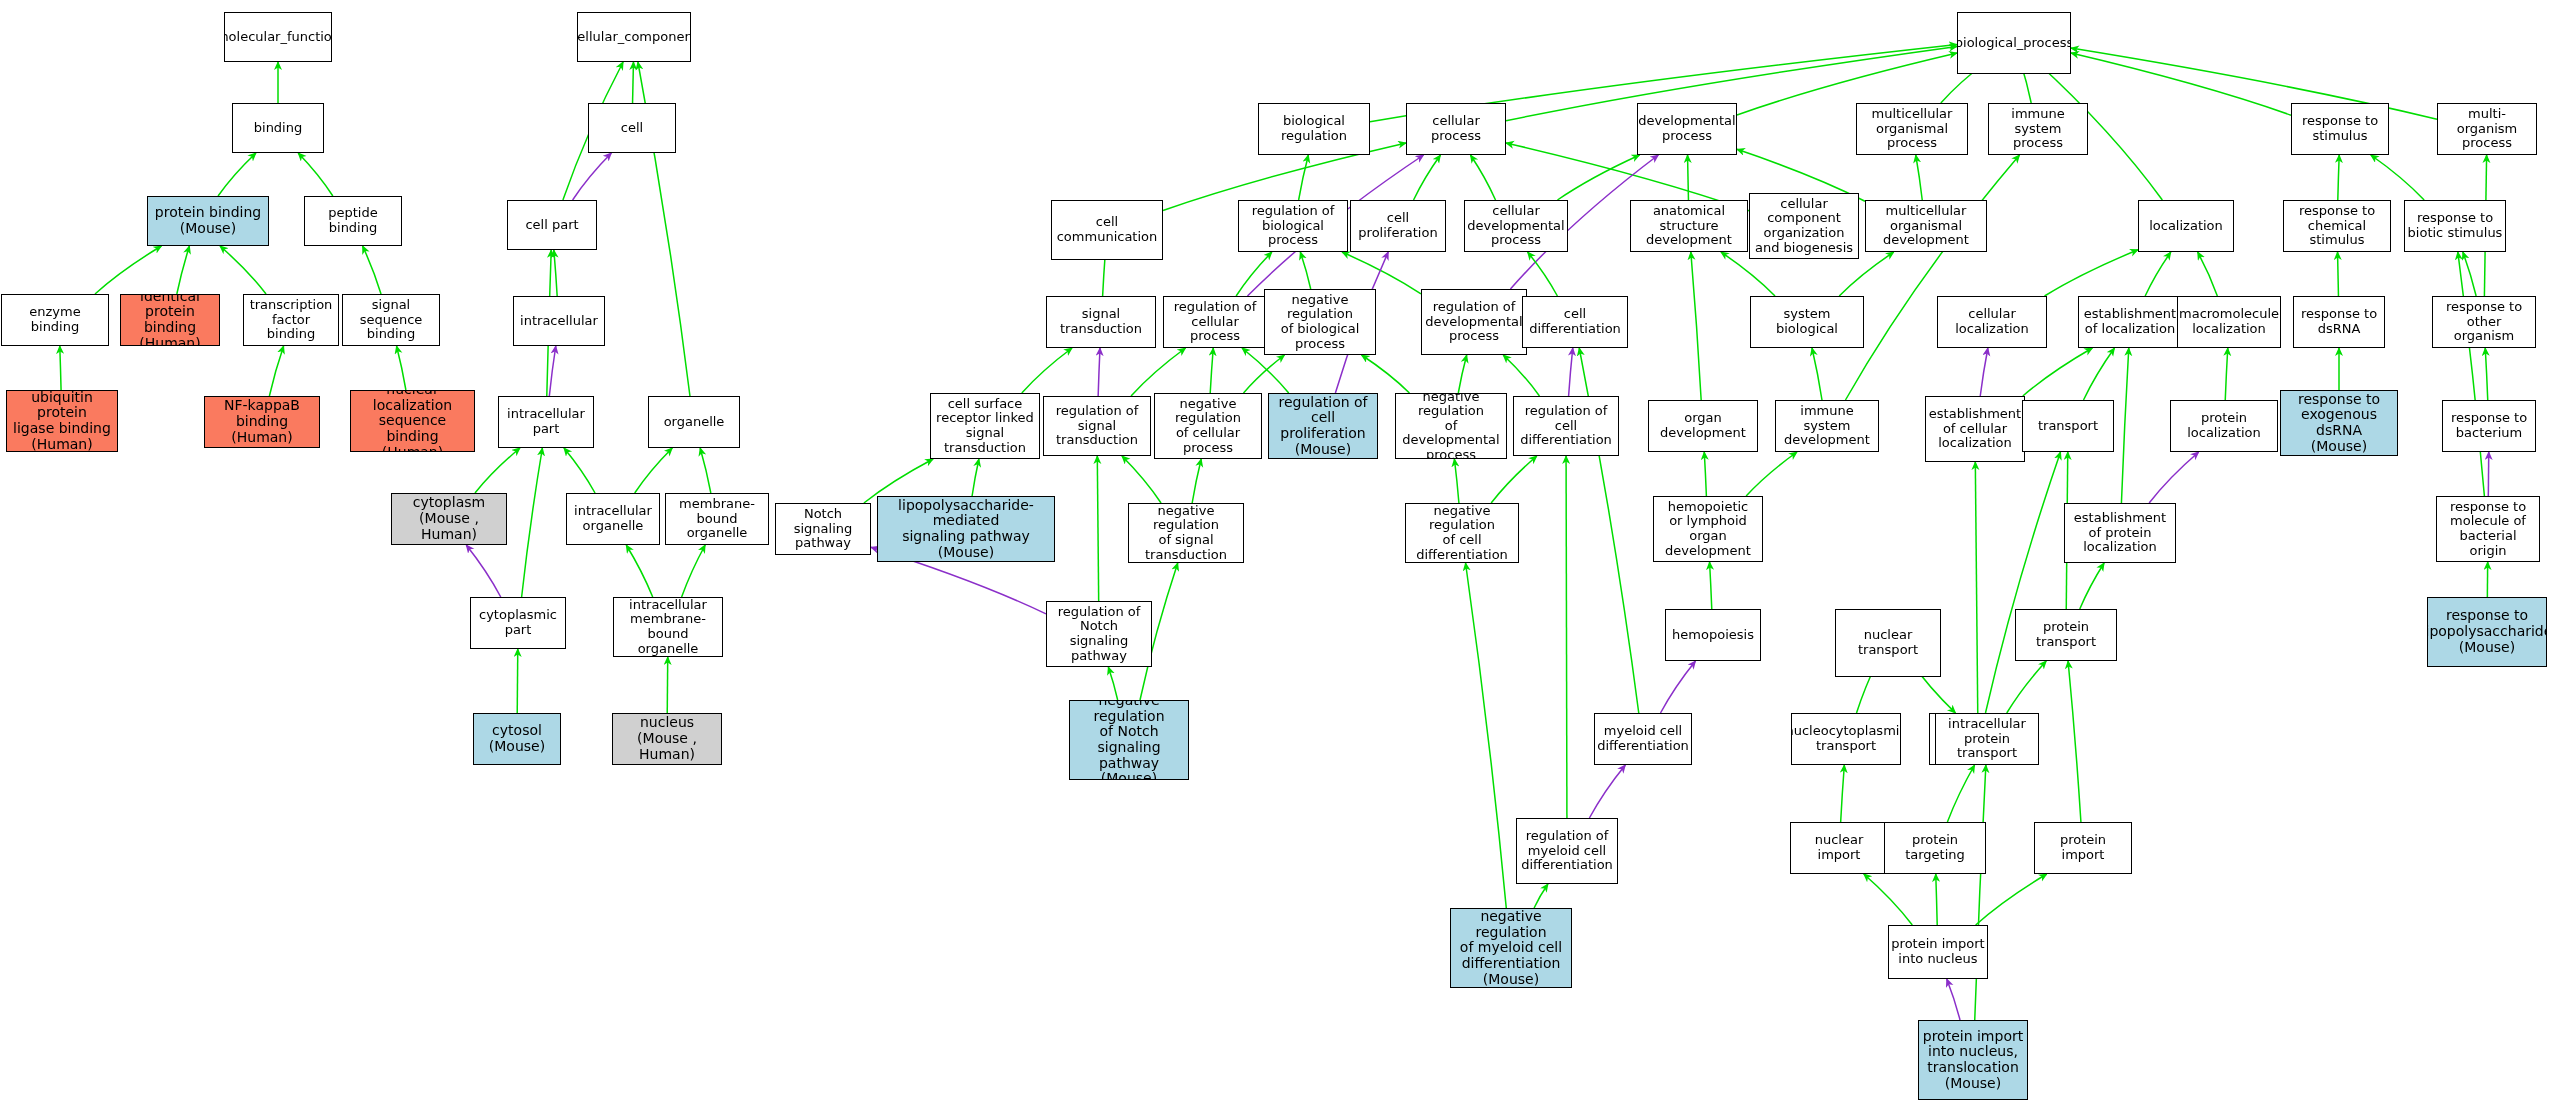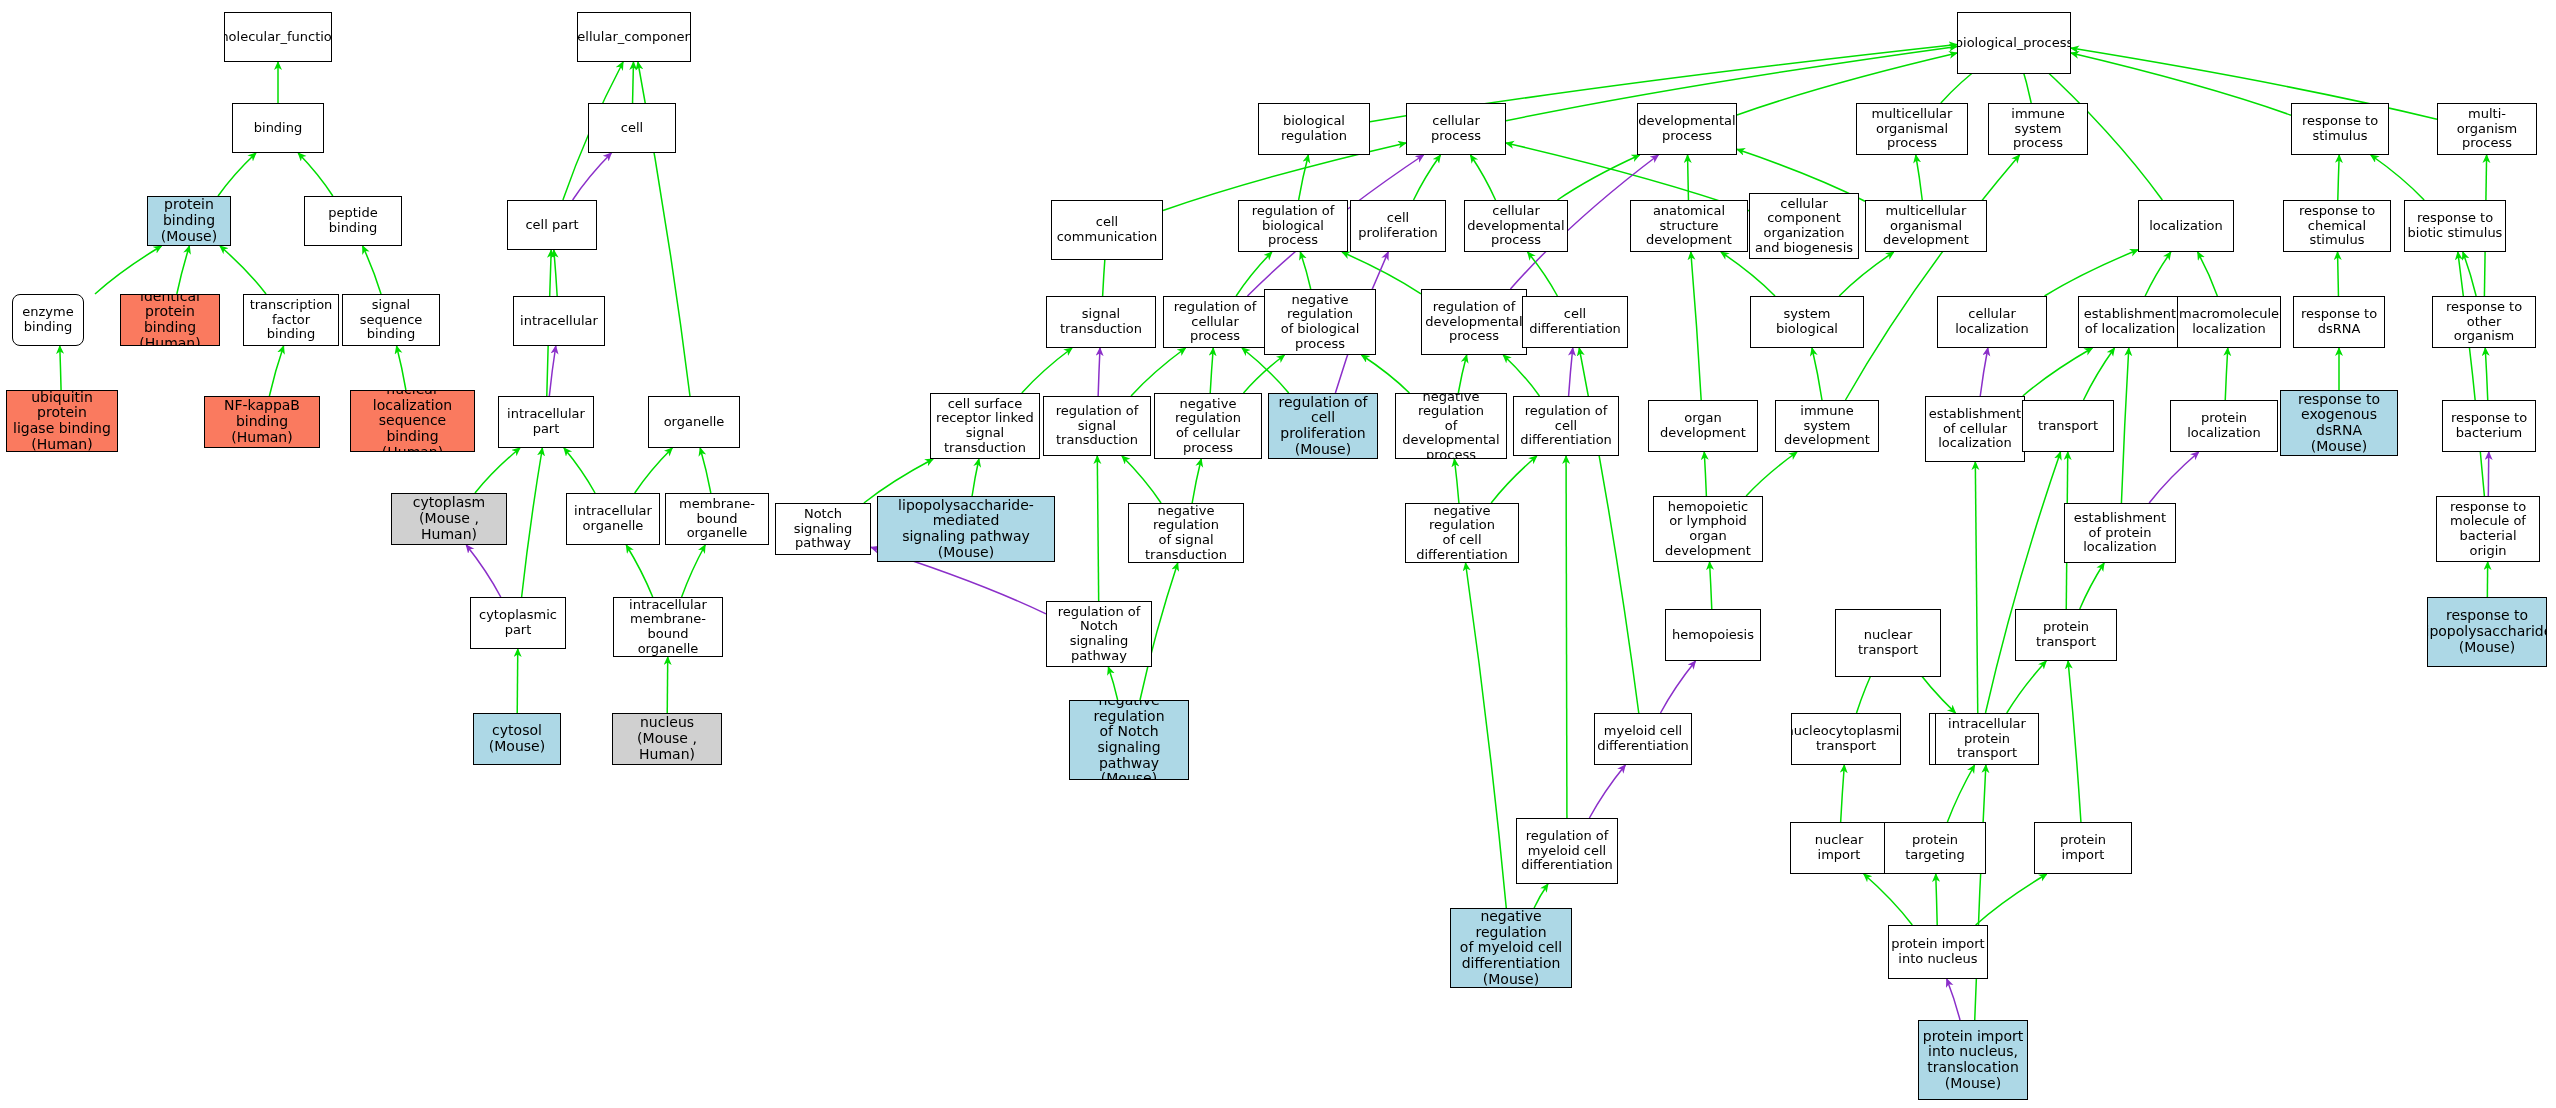--- a/index.html
+++ b/index.html
@@ -154,28 +154,28 @@
         <path d="M1974.7445482866044,1020 Q1979.1931464174456,892.5 1985.8660436137072,765" stroke="#00dd00" stroke-width="1.5" fill="none" marker-end="url(#ah-green)"></path>
       </g>
   </svg>
   <div id="node-layer">
       <div class="node t-white sz-s" style="left: 224px; top: 12px; width: 108px; height: 50px;">
         <span class="lbl">molecular_function</span>
       </div>
       <div class="node t-white sz-s" style="left: 232px; top: 103px; width: 92px; height: 50px;">
         <span class="lbl">binding</span>
       </div>
-      <div class="node t-blue sz-m" style="left: 147px; top: 196px; width: 84px; height: 50px;">
+      <div class="node t-blue sz-m" style="left: 147px; top: 196px; width: 122px; height: 50px;">
         <span class="lbl">protein binding
 (Mouse)</span>
       </div>
       <div class="node t-white sz-s" style="left: 304px; top: 196px; width: 98px; height: 50px;">
         <span class="lbl">peptide binding</span>
       </div>
-      <div class="node t-white sz-s" style="left: 12px; top: 294px; width: 72px; height: 52px; border-radius: 8px;">
+      <div class="node t-white sz-s" style="left: 1px; top: 294px; width: 108px; height: 52px;">
         <span class="lbl">enzyme binding</span>
       </div>
       <div class="node t-red sz-m" style="left: 120px; top: 294px; width: 100px; height: 52px;">
         <span class="lbl">identical protein
 binding
 (Human)</span>
       </div>
       <div class="node t-white sz-s" style="left: 243px; top: 294px; width: 96px; height: 52px;">
         <span class="lbl">transcription
 factor binding</span>

